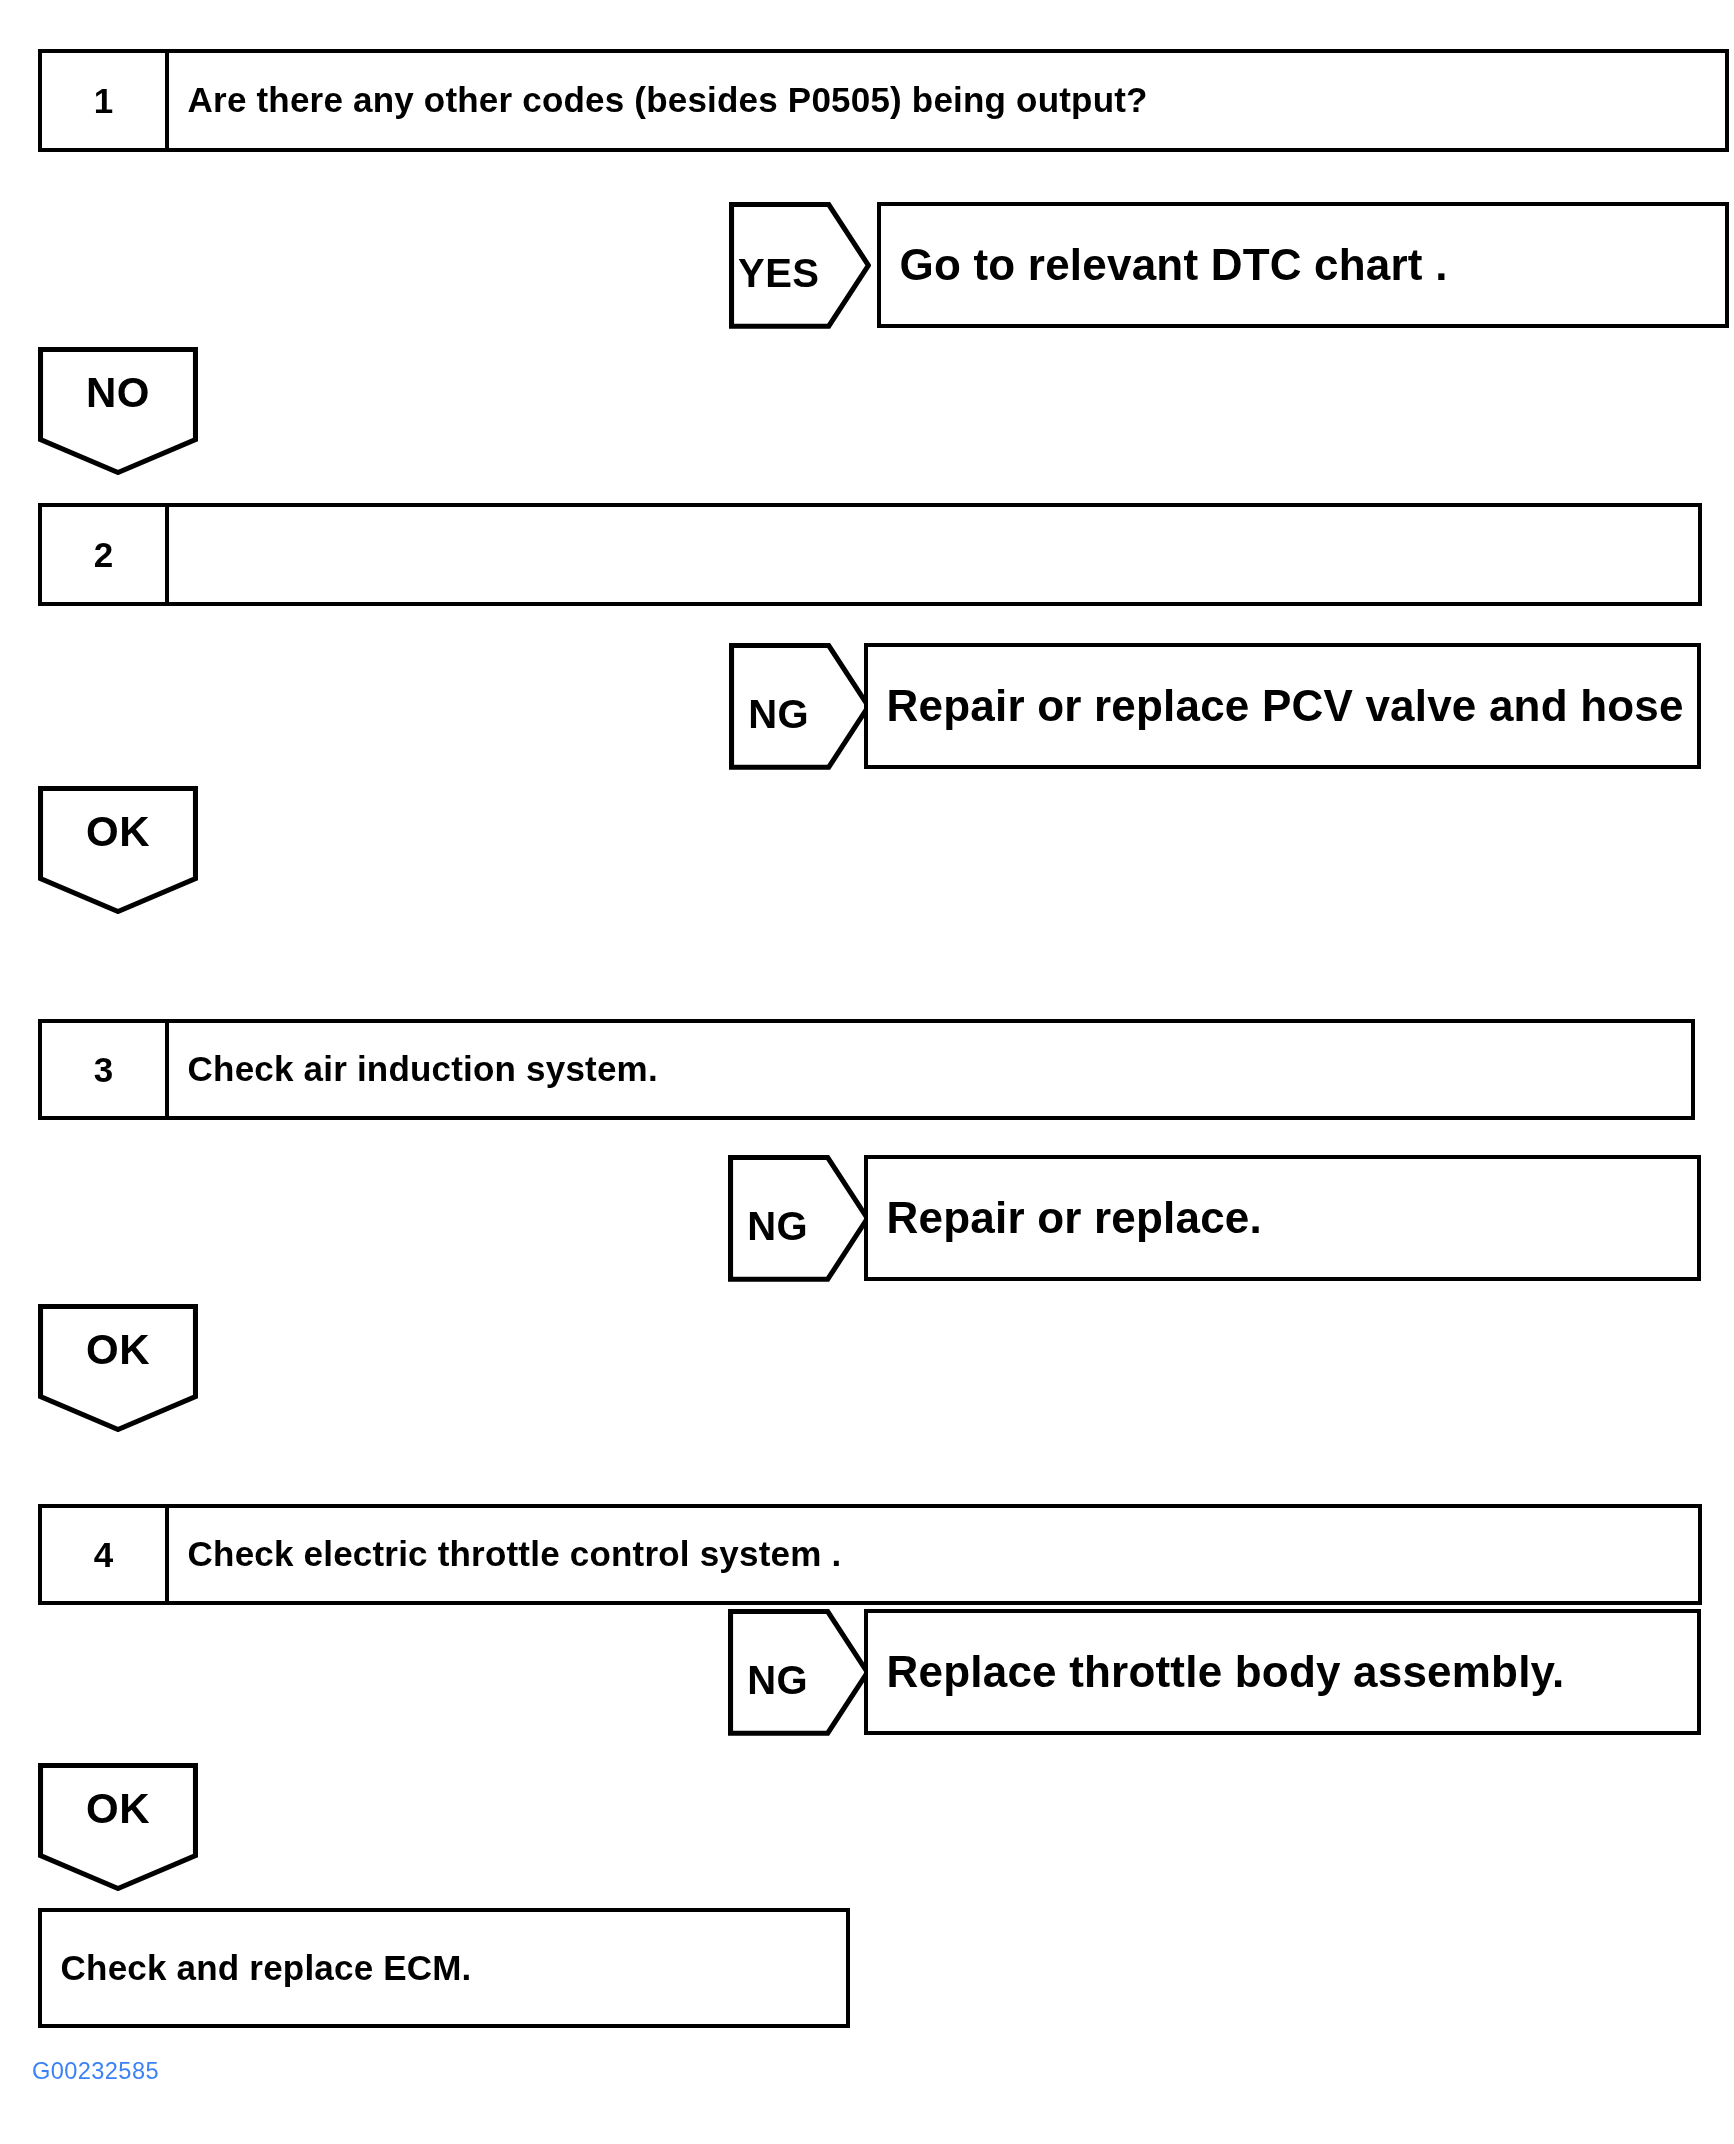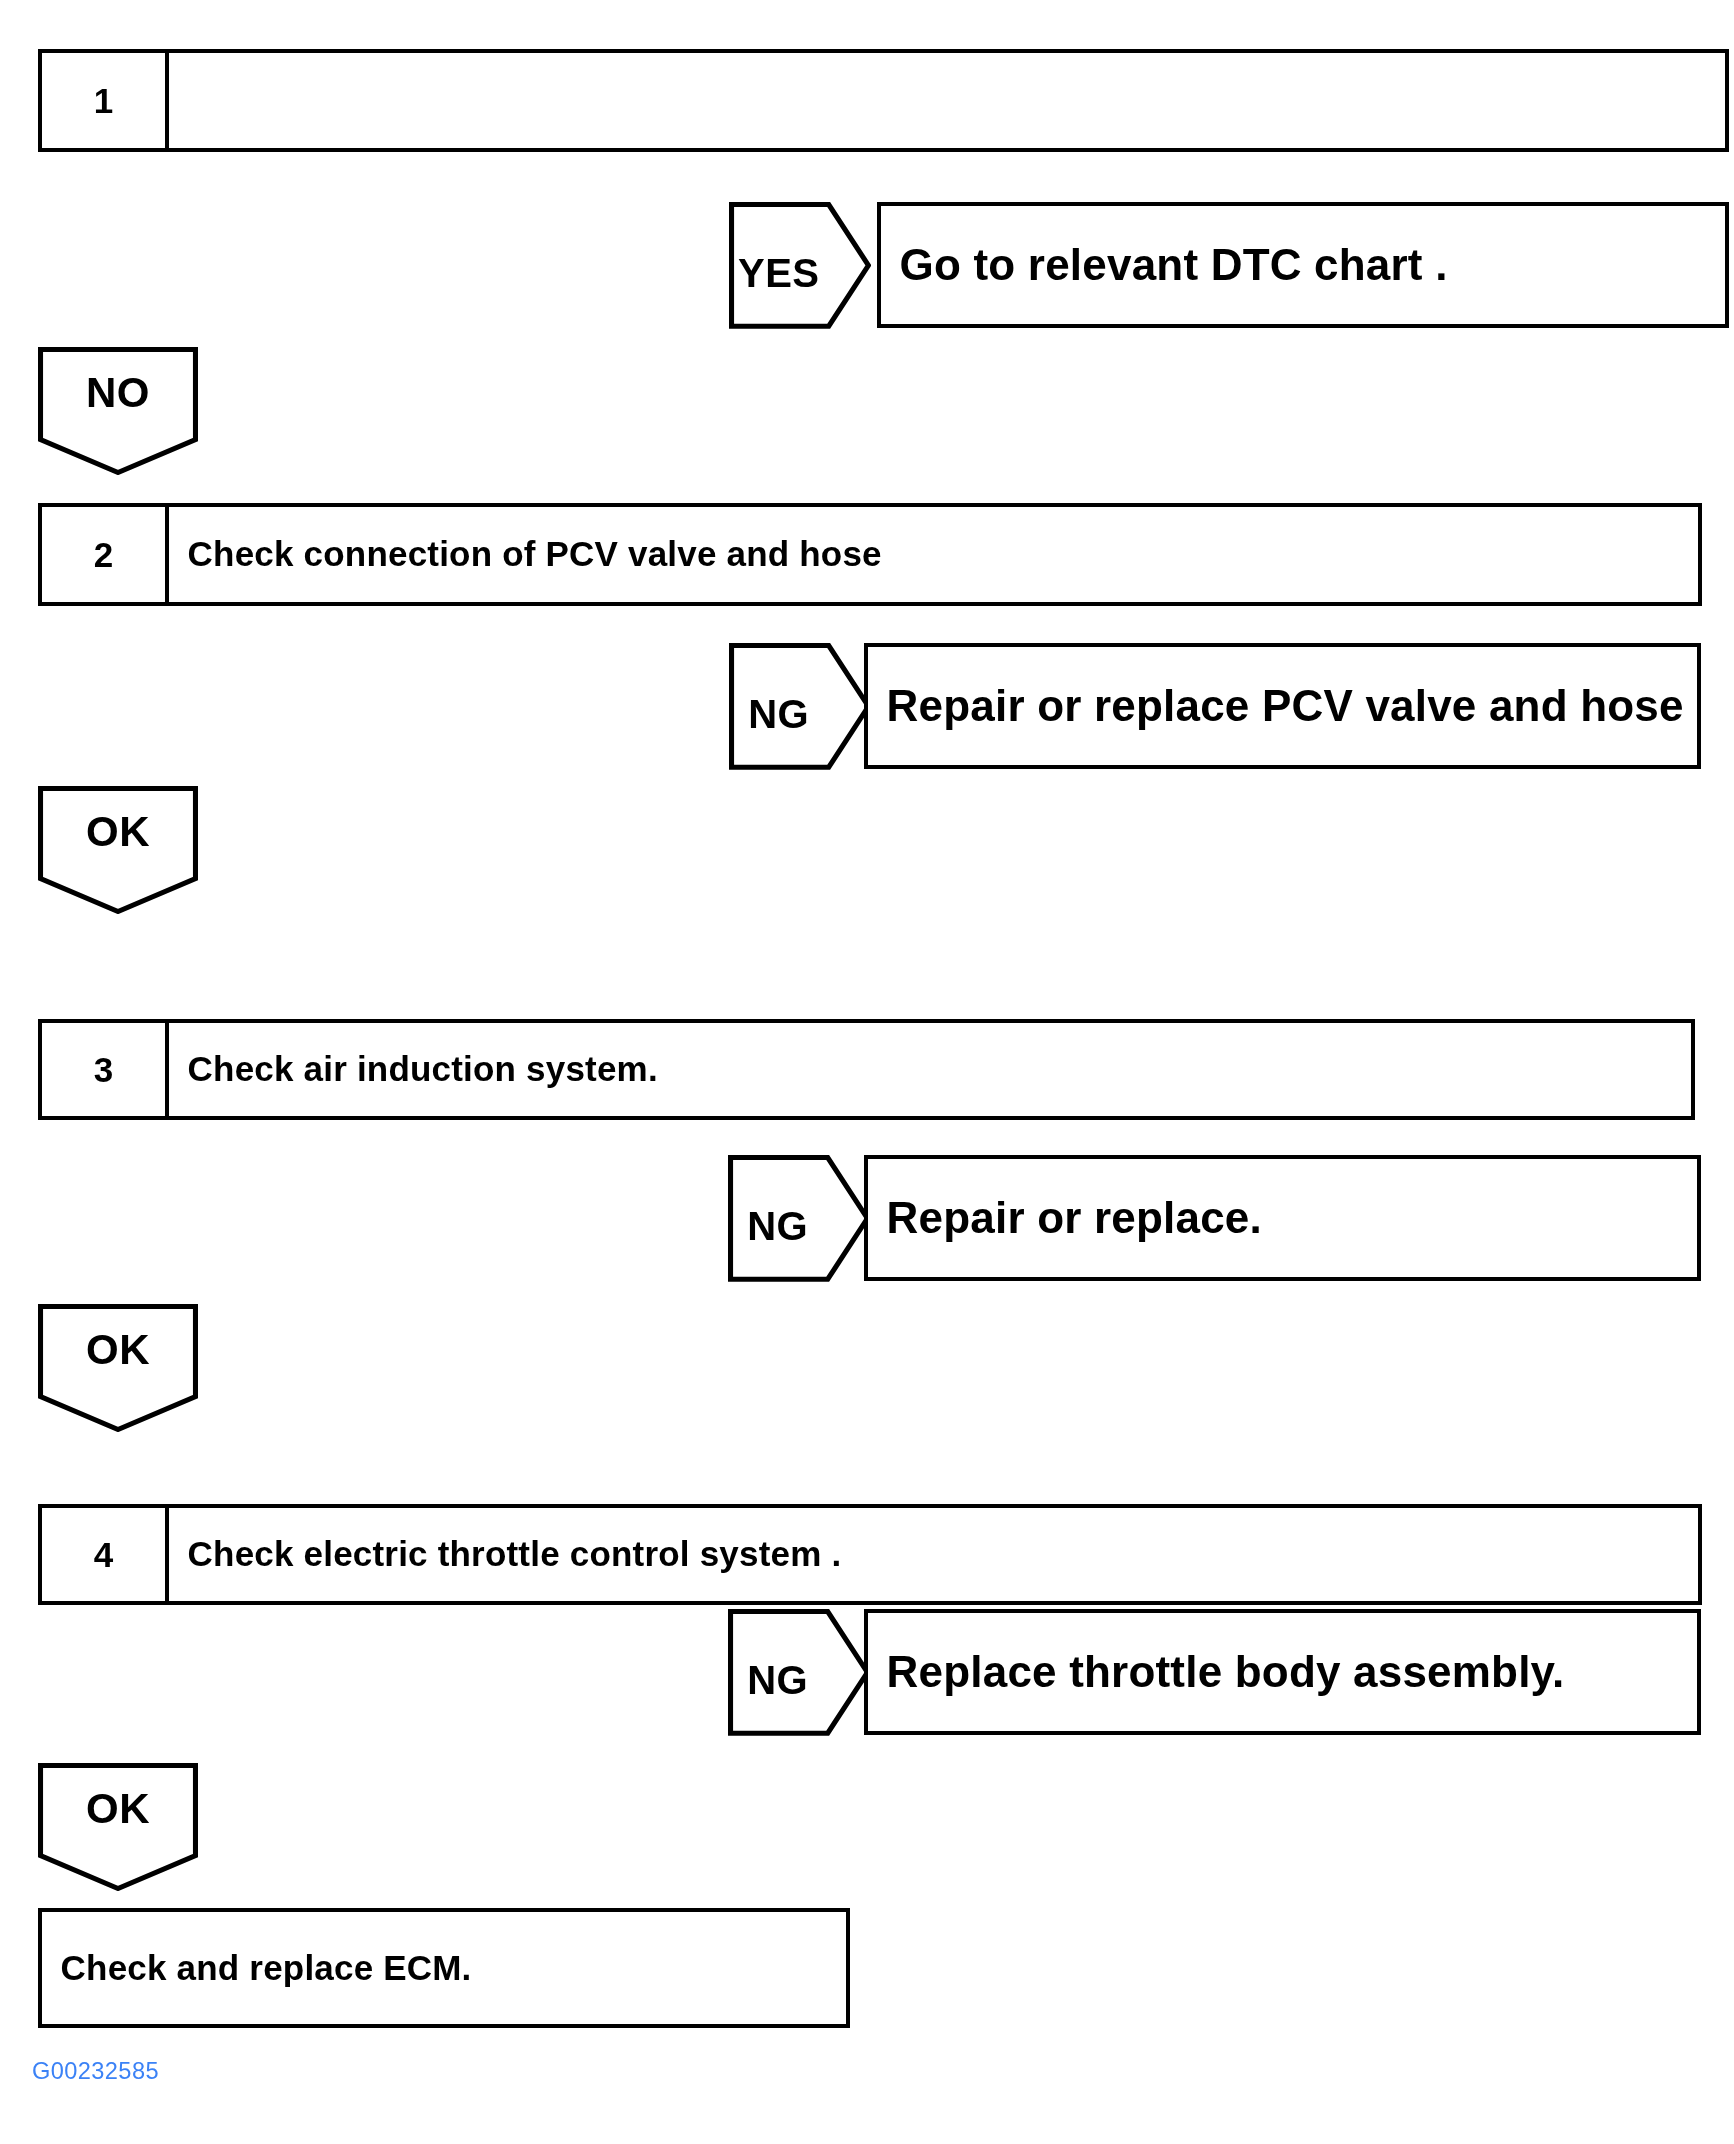--- a/index.html
+++ b/index.html
@@ -140,20 +140,21 @@
     white-space: nowrap;
   }
 </style>
 </head>
 <body>
 
 <div id="page">
 
   <div class="node step-row" style="left:38px; top:49px; width:1691px; height:103px;">
     <div class="step-num">1</div>
+    <div class="step-text">Are there any other codes (besides P0505) being output?</div>
   </div>
 
   <div class="tag-right" style="left:729px; top:202px; width:142px; height:126px;">
     <svg viewBox="0 0 168 150" preserveAspectRatio="none">
       <polygon points="3,3 118,3 165,75 118,147 3,147" fill="#ffffff" stroke="#000000" stroke-width="6"></polygon>
     </svg>
     <div class="tag-label">YES</div>
   </div>
 
   <div class="node result-box" style="left:877px; top:202px; width:852px; height:126px;">
@@ -162,21 +163,20 @@
 
   <div class="tag-down" style="left:38px; top:347px; width:160px; height:128px;">
     <svg viewBox="0 0 190 152" preserveAspectRatio="none">
       <polygon points="3,3 187,3 187,110 95,149 3,110" fill="#ffffff" stroke="#000000" stroke-width="6"></polygon>
     </svg>
     <div class="tag-label">NO</div>
   </div>
 
   <div class="node step-row" style="left:38px; top:503px; width:1664px; height:103px;">
     <div class="step-num">2</div>
-    <div class="step-text">Check connection of PCV valve and hose</div>
   </div>
 
   <div class="tag-right" style="left:729px; top:643px; width:142px; height:126px;">
     <svg viewBox="0 0 168 150" preserveAspectRatio="none">
       <polygon points="3,3 118,3 165,75 118,147 3,147" fill="#ffffff" stroke="#000000" stroke-width="6"></polygon>
     </svg>
     <div class="tag-label">NG</div>
   </div>
 
   <div class="node result-box" style="left:864px; top:643px; width:837px; height:126px;">

